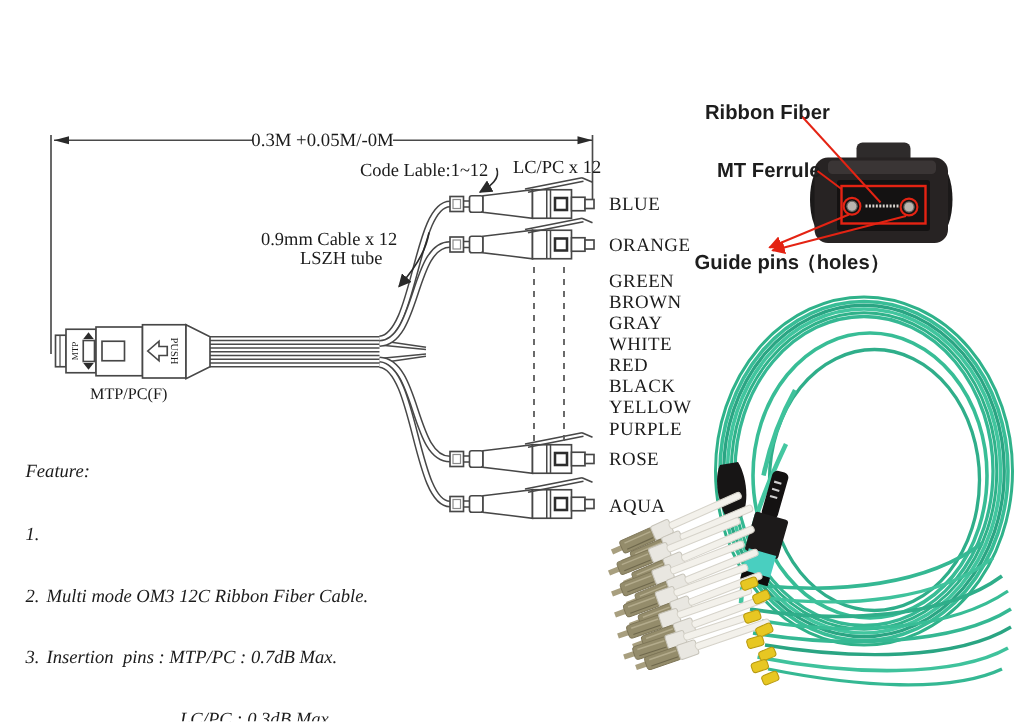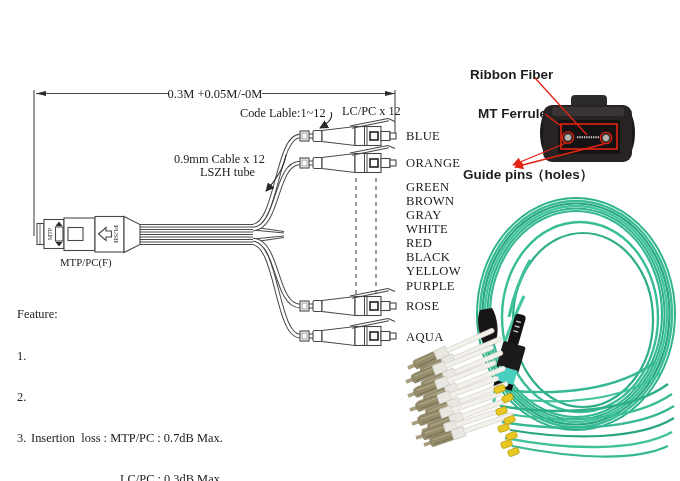--- a/index.html
+++ b/index.html
@@ -3,21 +3,21 @@
 <meta charset="utf-8">
 <style>
   html,body{margin:0;padding:0;background:#ffffff;}
   #stage{position:relative;width:680px;height:481px;background:#fff;overflow:hidden;
          font-family:"Liberation Serif",serif;color:#1b1b1b;}
   #stage svg{position:absolute;left:0;top:0;}
   .drawtxt{font-family:"Liberation Serif",serif;fill:#1b1b1b;}
   .anntxt{font-family:"Liberation Sans",sans-serif;fill:#1d1d1d;font-weight:600;}
   .features{position:absolute;left:17px;top:281px;width:330px;
             font-size:12.4px;line-height:13.7px;white-space:pre;color:#1b1b1b;}
-  .feat-line{display:flex;}
+  .feat-line{display:flex;font-style:italic;}
   .feat-num{width:14px;flex:0 0 auto;}
   .ind-lc{padding-left:103px;}
 </style>
 </head>
 <body>
 
 <div id="stage">
 
   <svg width="680" height="481" viewBox="0 0 680 481">
     <defs>
@@ -233,24 +233,25 @@
     </g>
   </svg>
 
   <div class="features">
     <div class="feat-line">Feature:</div>
     <div class="feat-line">
       <span class="feat-num">1.</span>
     </div>
     <div class="feat-line">
       <span class="feat-num">2.</span>
+      <span>Multi mode OM3 12C Ribbon Fiber Cable.</span>
     </div>
     <div class="feat-line">
       <span class="feat-num">3.</span>
-      <span>Insertion  loss : MTP/PC : 0.7dB Max.</span>
+      <span>Insertion  pins : MTP/PC : 0.7dB Max.</span>
     </div>
     <div class="feat-line ind-lc">
       <span>LC/PC : 0.3dB Max.</span>
     </div>
     
     
     
     
     
   </div>

